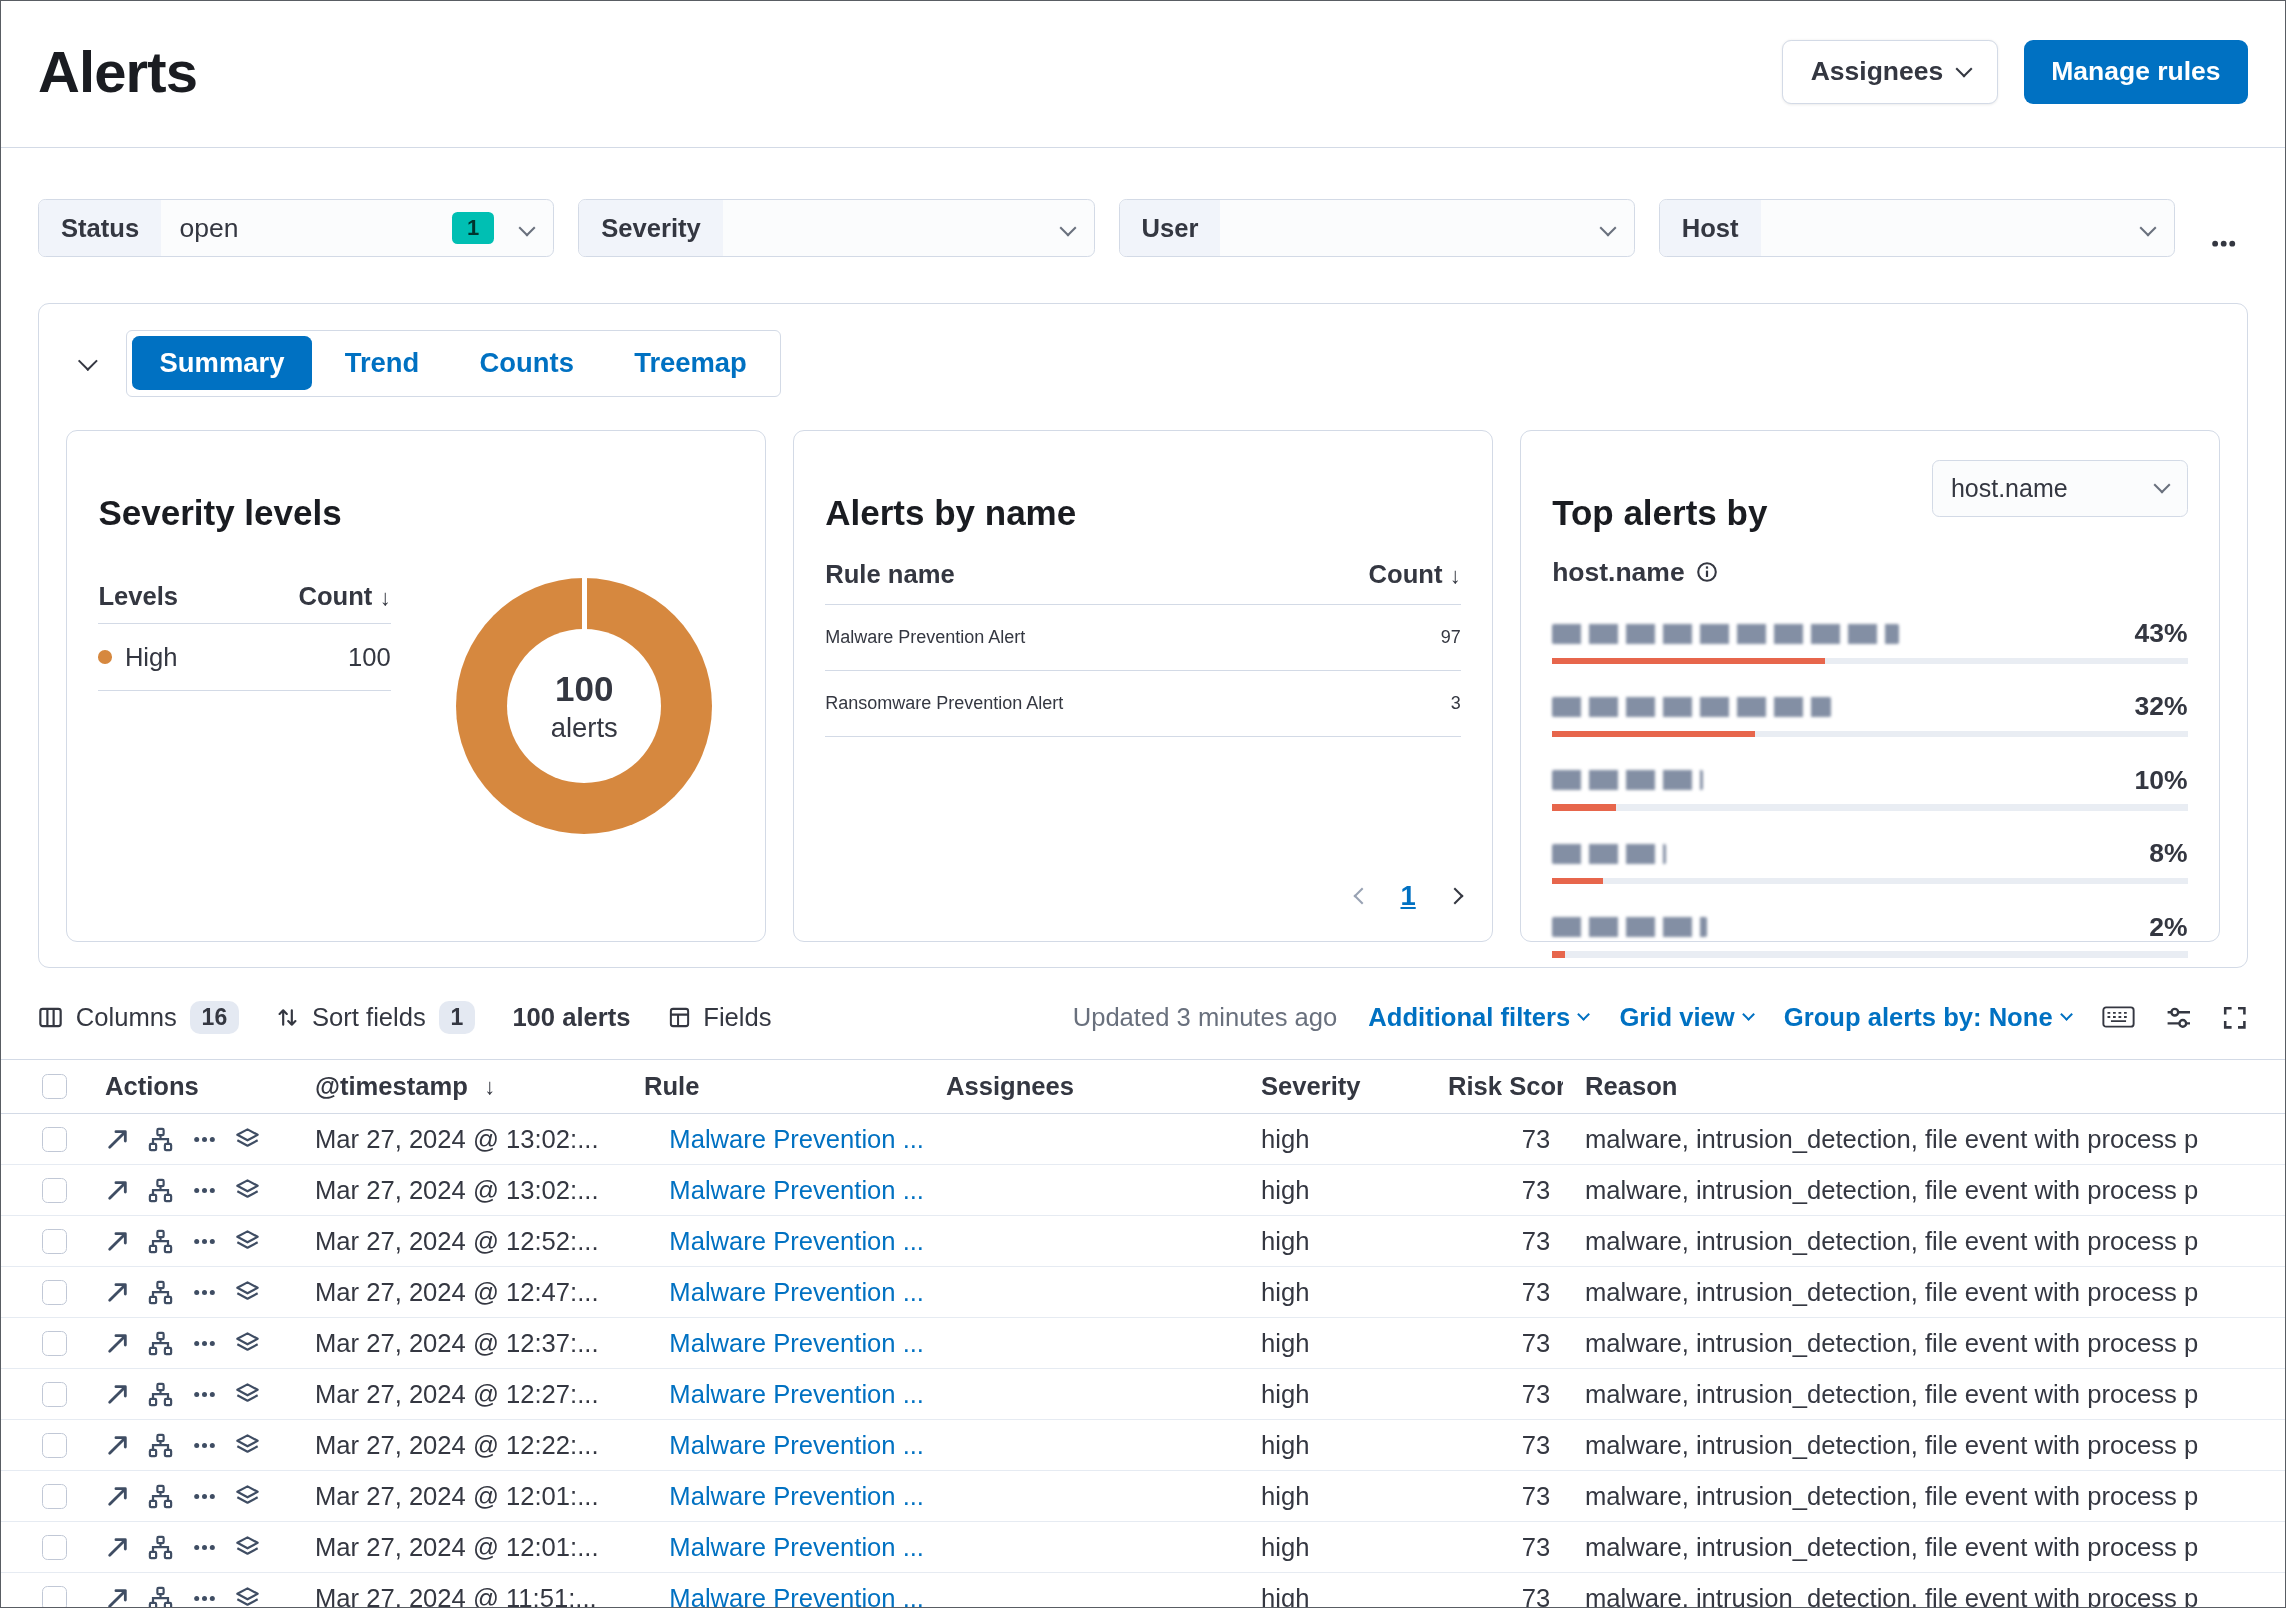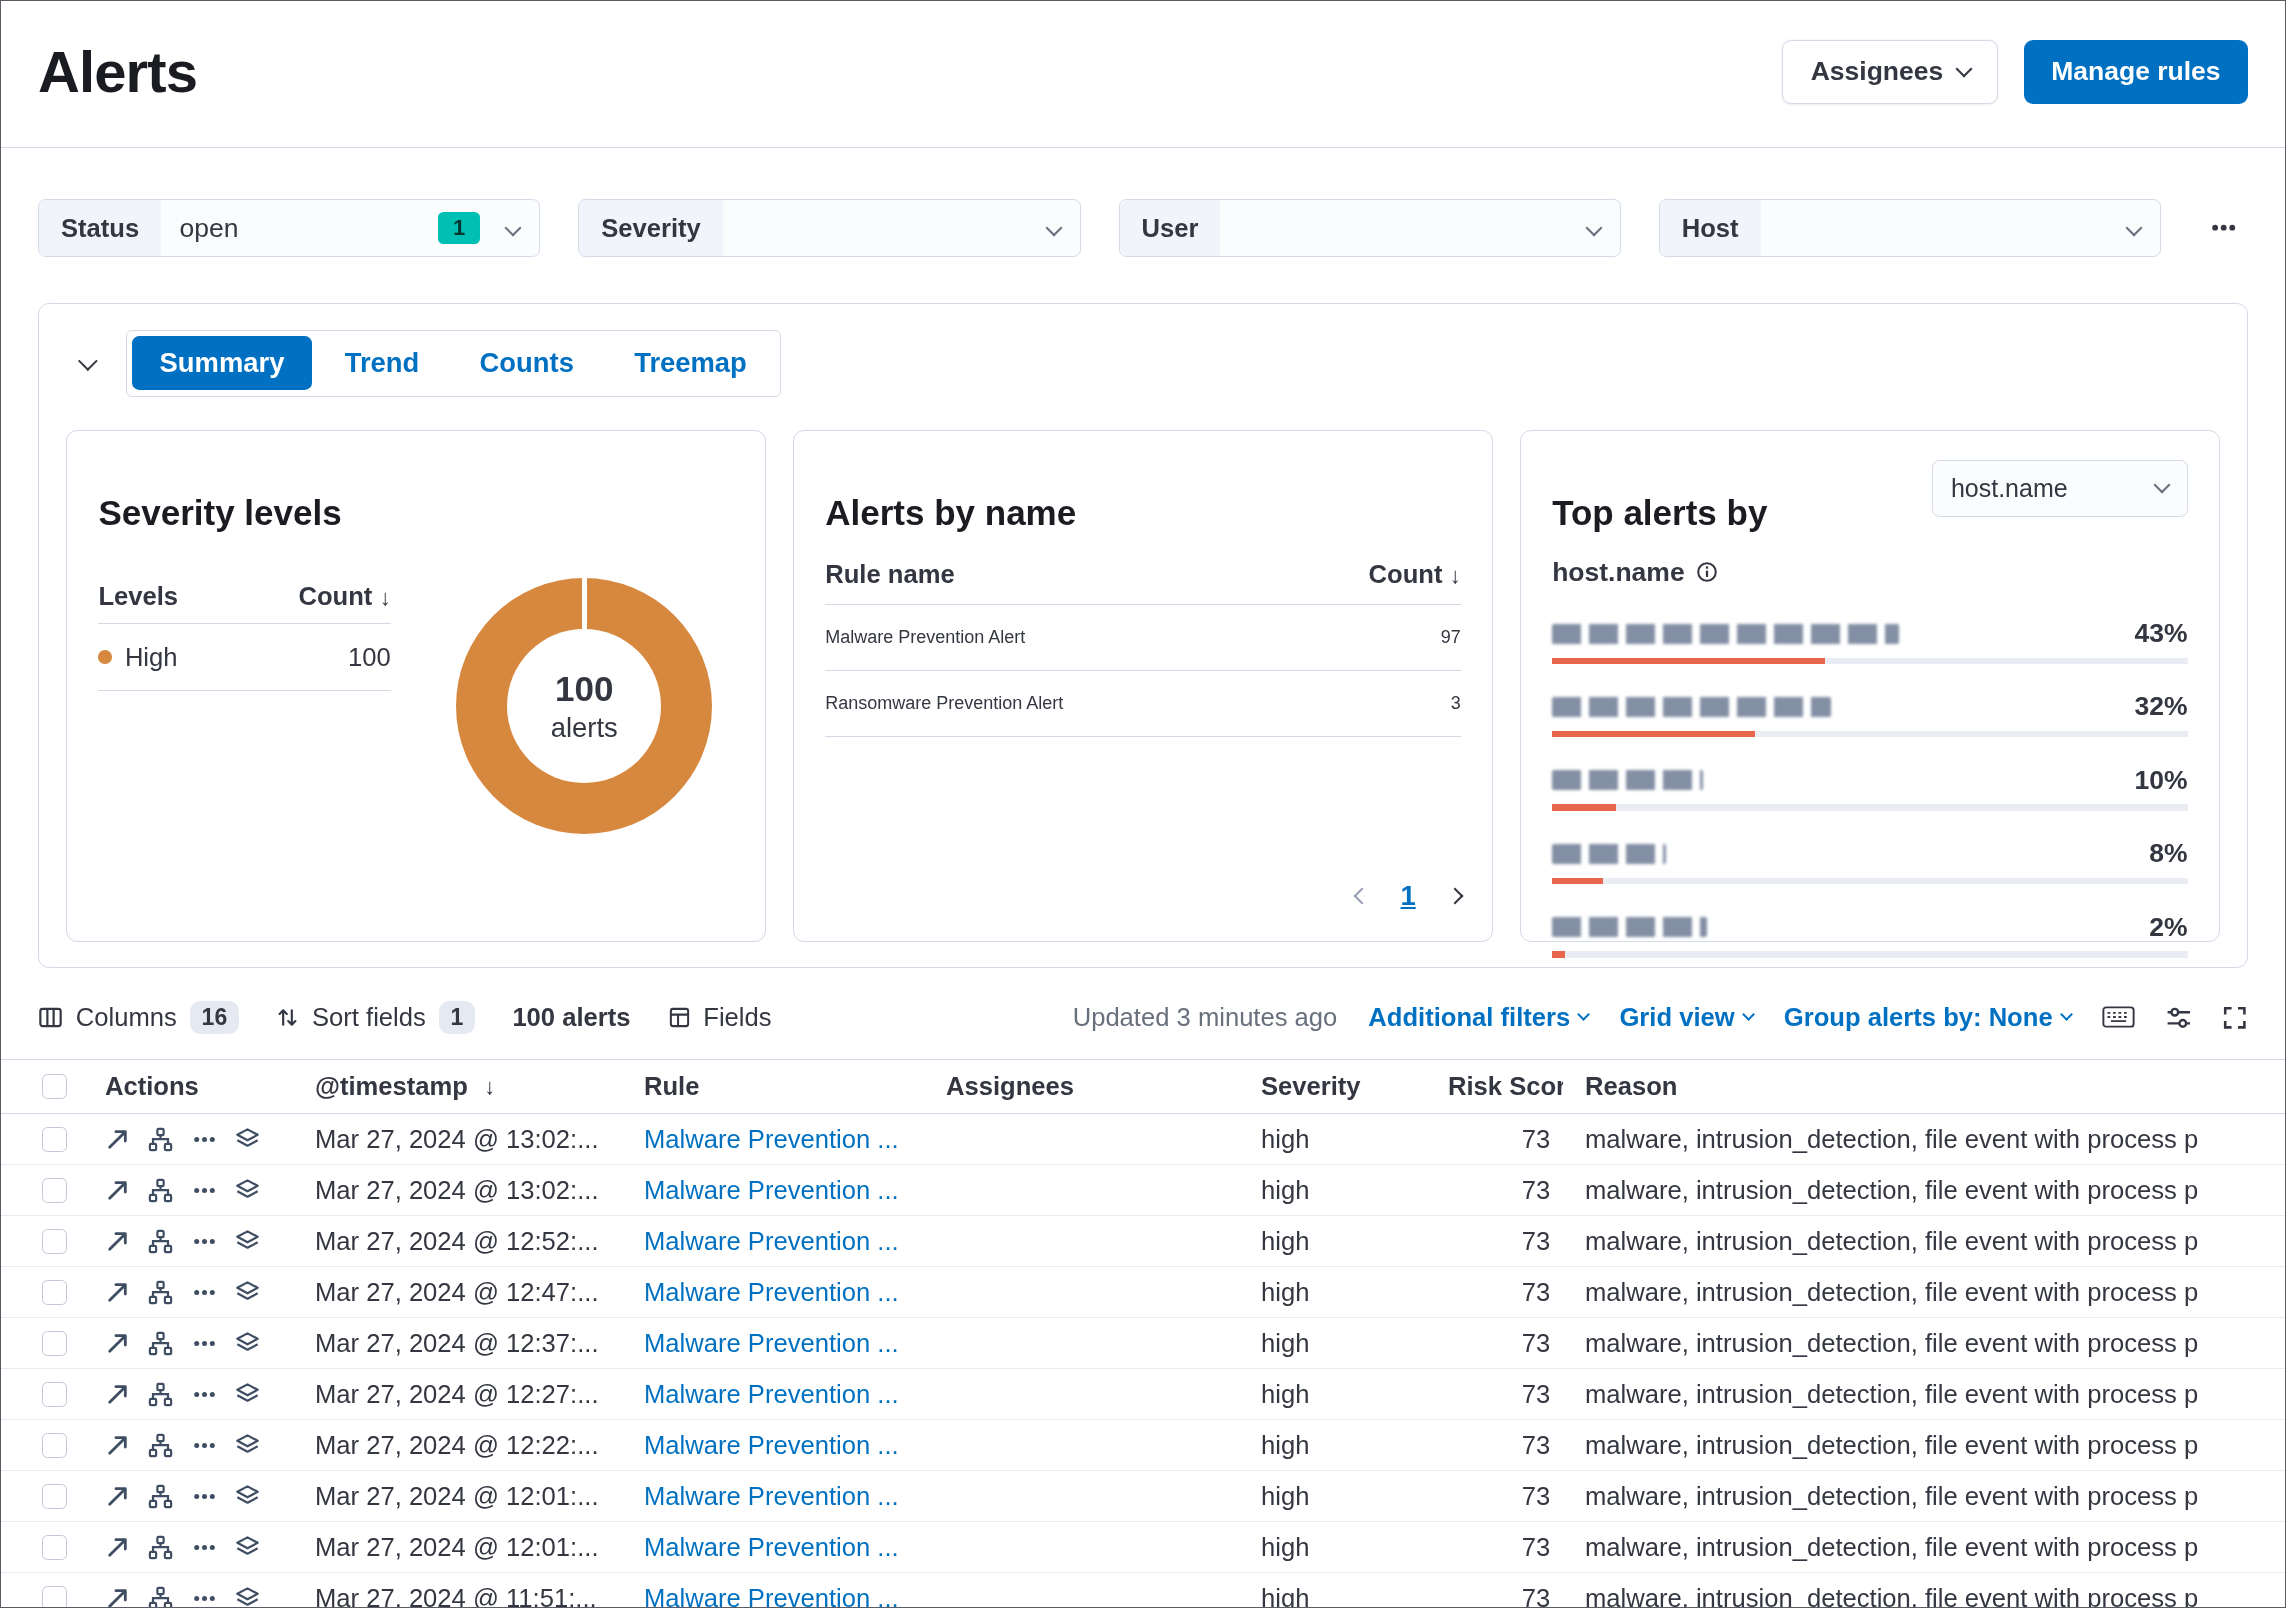--- a/index.html
+++ b/index.html
@@ -33,21 +33,21 @@
 
   .chev {
     width: 12px; height: 12px;
     border-right: 2.7px solid currentColor; border-bottom: 2.7px solid currentColor;
     transform: rotate(45deg); margin-top: -5.5px; display: inline-block; flex: none;
   }
 
   .divider { border: none; border-top: 1.8px solid var(--border, #d3dae6); }
 
   
-  .filters-row { display: flex; align-items: center; gap: 38px; padding: 51px 37px 0 37px; }
+  .filters-row { display: flex; align-items: flex-end; gap: 24px; padding: 51px 37px 0 37px; }
   .filter {
     flex: 1 1 0; height: 58px; border: 0.9px solid var(--border, #d3dae6);
     border-radius: 7.3px; display: flex; align-items: center; overflow: hidden;
     background: #fbfcfd; cursor: pointer;
   }
   .filter-label {
     height: 100%; display: flex; align-items: center; padding: 0 22px;
     background: #f1f4fa; font-weight: 700; font-size: 25.6px; color: var(--text, #343741);
     flex: none;
   }
@@ -179,21 +179,21 @@
   .th-check, .td-check { padding-left: 0; display: flex; justify-content: center; }
   .th-sort { display: inline-flex; align-items: center; gap: 9.1px; cursor: pointer; }
   .th-risk, .td-risk { text-align: right; padding-right: 12.8px; }
   .body-row { height: 51px; border-bottom: 0.9px solid var(--row-border, #e6ebf2); font-size: 25.6px; }
   .checkbox {
     width: 25px; height: 25px; border: 1.8px solid #c1c8d6; border-radius: 5.5px;
     background: #fff; cursor: pointer; flex: none;
   }
   .actions-cell { display: flex; align-items: center; gap: 18.3px; }
   .action-btn { color: #3f4d63; display: flex; cursor: pointer; }
-  .td-rule { color: var(--link, #0071c2); cursor: pointer; }
+  .td-rule { color: var(--link, #0071c2); cursor: pointer; text-align: right; }
   .td-reason { padding-right: 0; }
 </style>
 </head>
 <body>
 
 <div class="viewport">
 
   <header class="page-header">
     <h1 class="page-title">Alerts</h1>
     <div class="header-actions">

